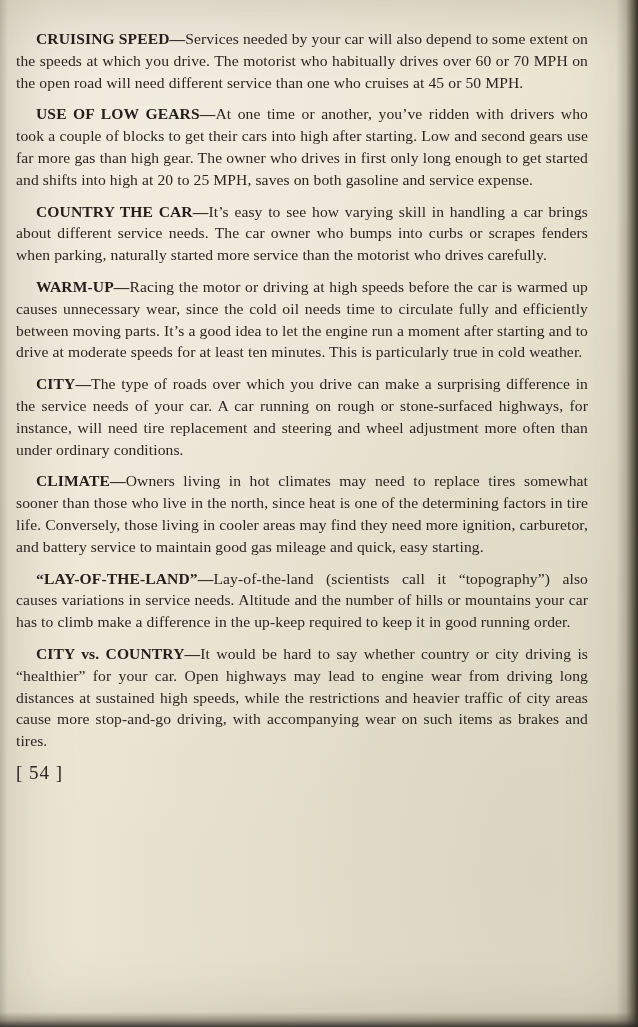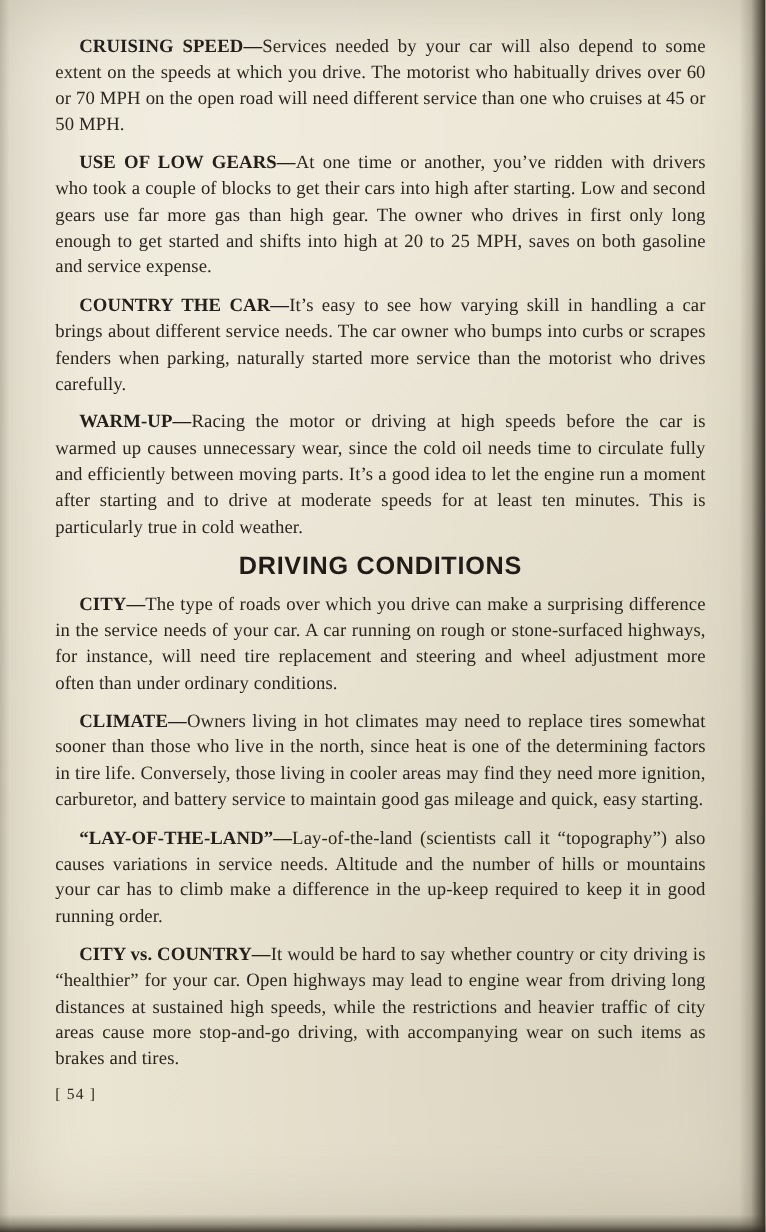--- a/index.html
+++ b/index.html
@@ -18,21 +18,21 @@
       radial-gradient(ellipse at 25% 12%, rgba(255,255,255,0.28), rgba(255,255,255,0) 60%),
       radial-gradient(ellipse at 85% 85%, rgba(120,108,78,0.14), rgba(120,108,78,0) 65%),
       #ebe5d3;
     box-shadow: inset 0 0 70px rgba(92,82,56,0.28);
     font-family: "Liberation Serif", "DejaVu Serif", serif;
     color: #2b2620;
   }
   .text-block {
     position: relative;
     box-sizing: border-box;
-    padding: 28px 50px 0 46px;
+    padding: 28px 50px 0 16px;
   }
   .para {
     margin: 0 0 10px 0;
     font-size: 15.6px;
     line-height: 21.8px;
     text-align: justify;
     text-indent: 20px;
     letter-spacing: 0.1px;
   }
   .runin {
@@ -43,21 +43,21 @@
     margin: 8px 0 9px 0;
     text-align: center;
     font-family: "Liberation Sans", "DejaVu Sans", sans-serif;
     font-weight: bold;
     font-size: 21px;
     letter-spacing: 0.6px;
     color: #201c17;
   }
   .page-number {
     margin-top: 2px;
-    font-size: 13px;
+    font-size: 19px;
     letter-spacing: 1px;
     color: #2b2620;
   }
   .edge {
     position: absolute;
     pointer-events: none;
   }
   .edge-right {
     top: 0; right: 0;
     width: 22px; height: 100%;
@@ -88,21 +88,20 @@
   <div class="text-block">
 
     <p class="para"><strong class="runin">CRUISING SPEED—</strong><span>Services needed by your car will also depend to some extent on the speeds at which you drive. The motorist who habitually drives over 60 or 70 MPH on the open road will need different service than one who cruises at 45 or 50 MPH.</span></p>
 
     <p class="para"><strong class="runin">USE OF LOW GEARS—</strong><span>At one time or another, you’ve ridden with drivers who took a couple of blocks to get their cars into high after starting. Low and second gears use far more gas than high gear. The owner who drives in first only long enough to get started and shifts into high at 20 to 25 MPH, saves on both gasoline and service expense.</span></p>
 
     <p class="para"><strong class="runin">COUNTRY THE CAR—</strong><span>It’s easy to see how varying skill in handling a car brings about different service needs. The car owner who bumps into curbs or scrapes fenders when parking, naturally started more service than the motorist who drives carefully.</span></p>
 
     <p class="para"><strong class="runin">WARM-UP—</strong><span>Racing the motor or driving at high speeds before the car is warmed up causes unnecessary wear, since the cold oil needs time to circulate fully and efficiently between moving parts. It’s a good idea to let the engine run a moment after starting and to drive at moderate speeds for at least ten minutes. This is particularly true in cold weather.</span></p>
 
-    <h2 class="section-title">DRIVING CONDITIONS</h2>
 
     <p class="para"><strong class="runin">CITY—</strong><span>The type of roads over which you drive can make a surprising difference in the service needs of your car. A car running on rough or stone-surfaced highways, for instance, will need tire replacement and steering and wheel adjustment more often than under ordinary conditions.</span></p>
 
     <p class="para"><strong class="runin">CLIMATE—</strong><span>Owners living in hot climates may need to replace tires somewhat sooner than those who live in the north, since heat is one of the determining factors in tire life. Conversely, those living in cooler areas may find they need more ignition, carburetor, and battery service to maintain good gas mileage and quick, easy starting.</span></p>
 
     <p class="para"><strong class="runin">“LAY-OF-THE-LAND”—</strong><span>Lay-of-the-land (scientists call it “topography”) also causes variations in service needs. Altitude and the number of hills or mountains your car has to climb make a difference in the up-keep required to keep it in good running order.</span></p>
 
     <p class="para"><strong class="runin">CITY vs. COUNTRY—</strong><span>It would be hard to say whether country or city driving is “healthier” for your car. Open highways may lead to engine wear from driving long distances at sustained high speeds, while the restrictions and heavier traffic of city areas cause more stop-and-go driving, with accompanying wear on such items as brakes and tires.</span></p>
 
     <div class="page-number">[ 54 ]</div>

